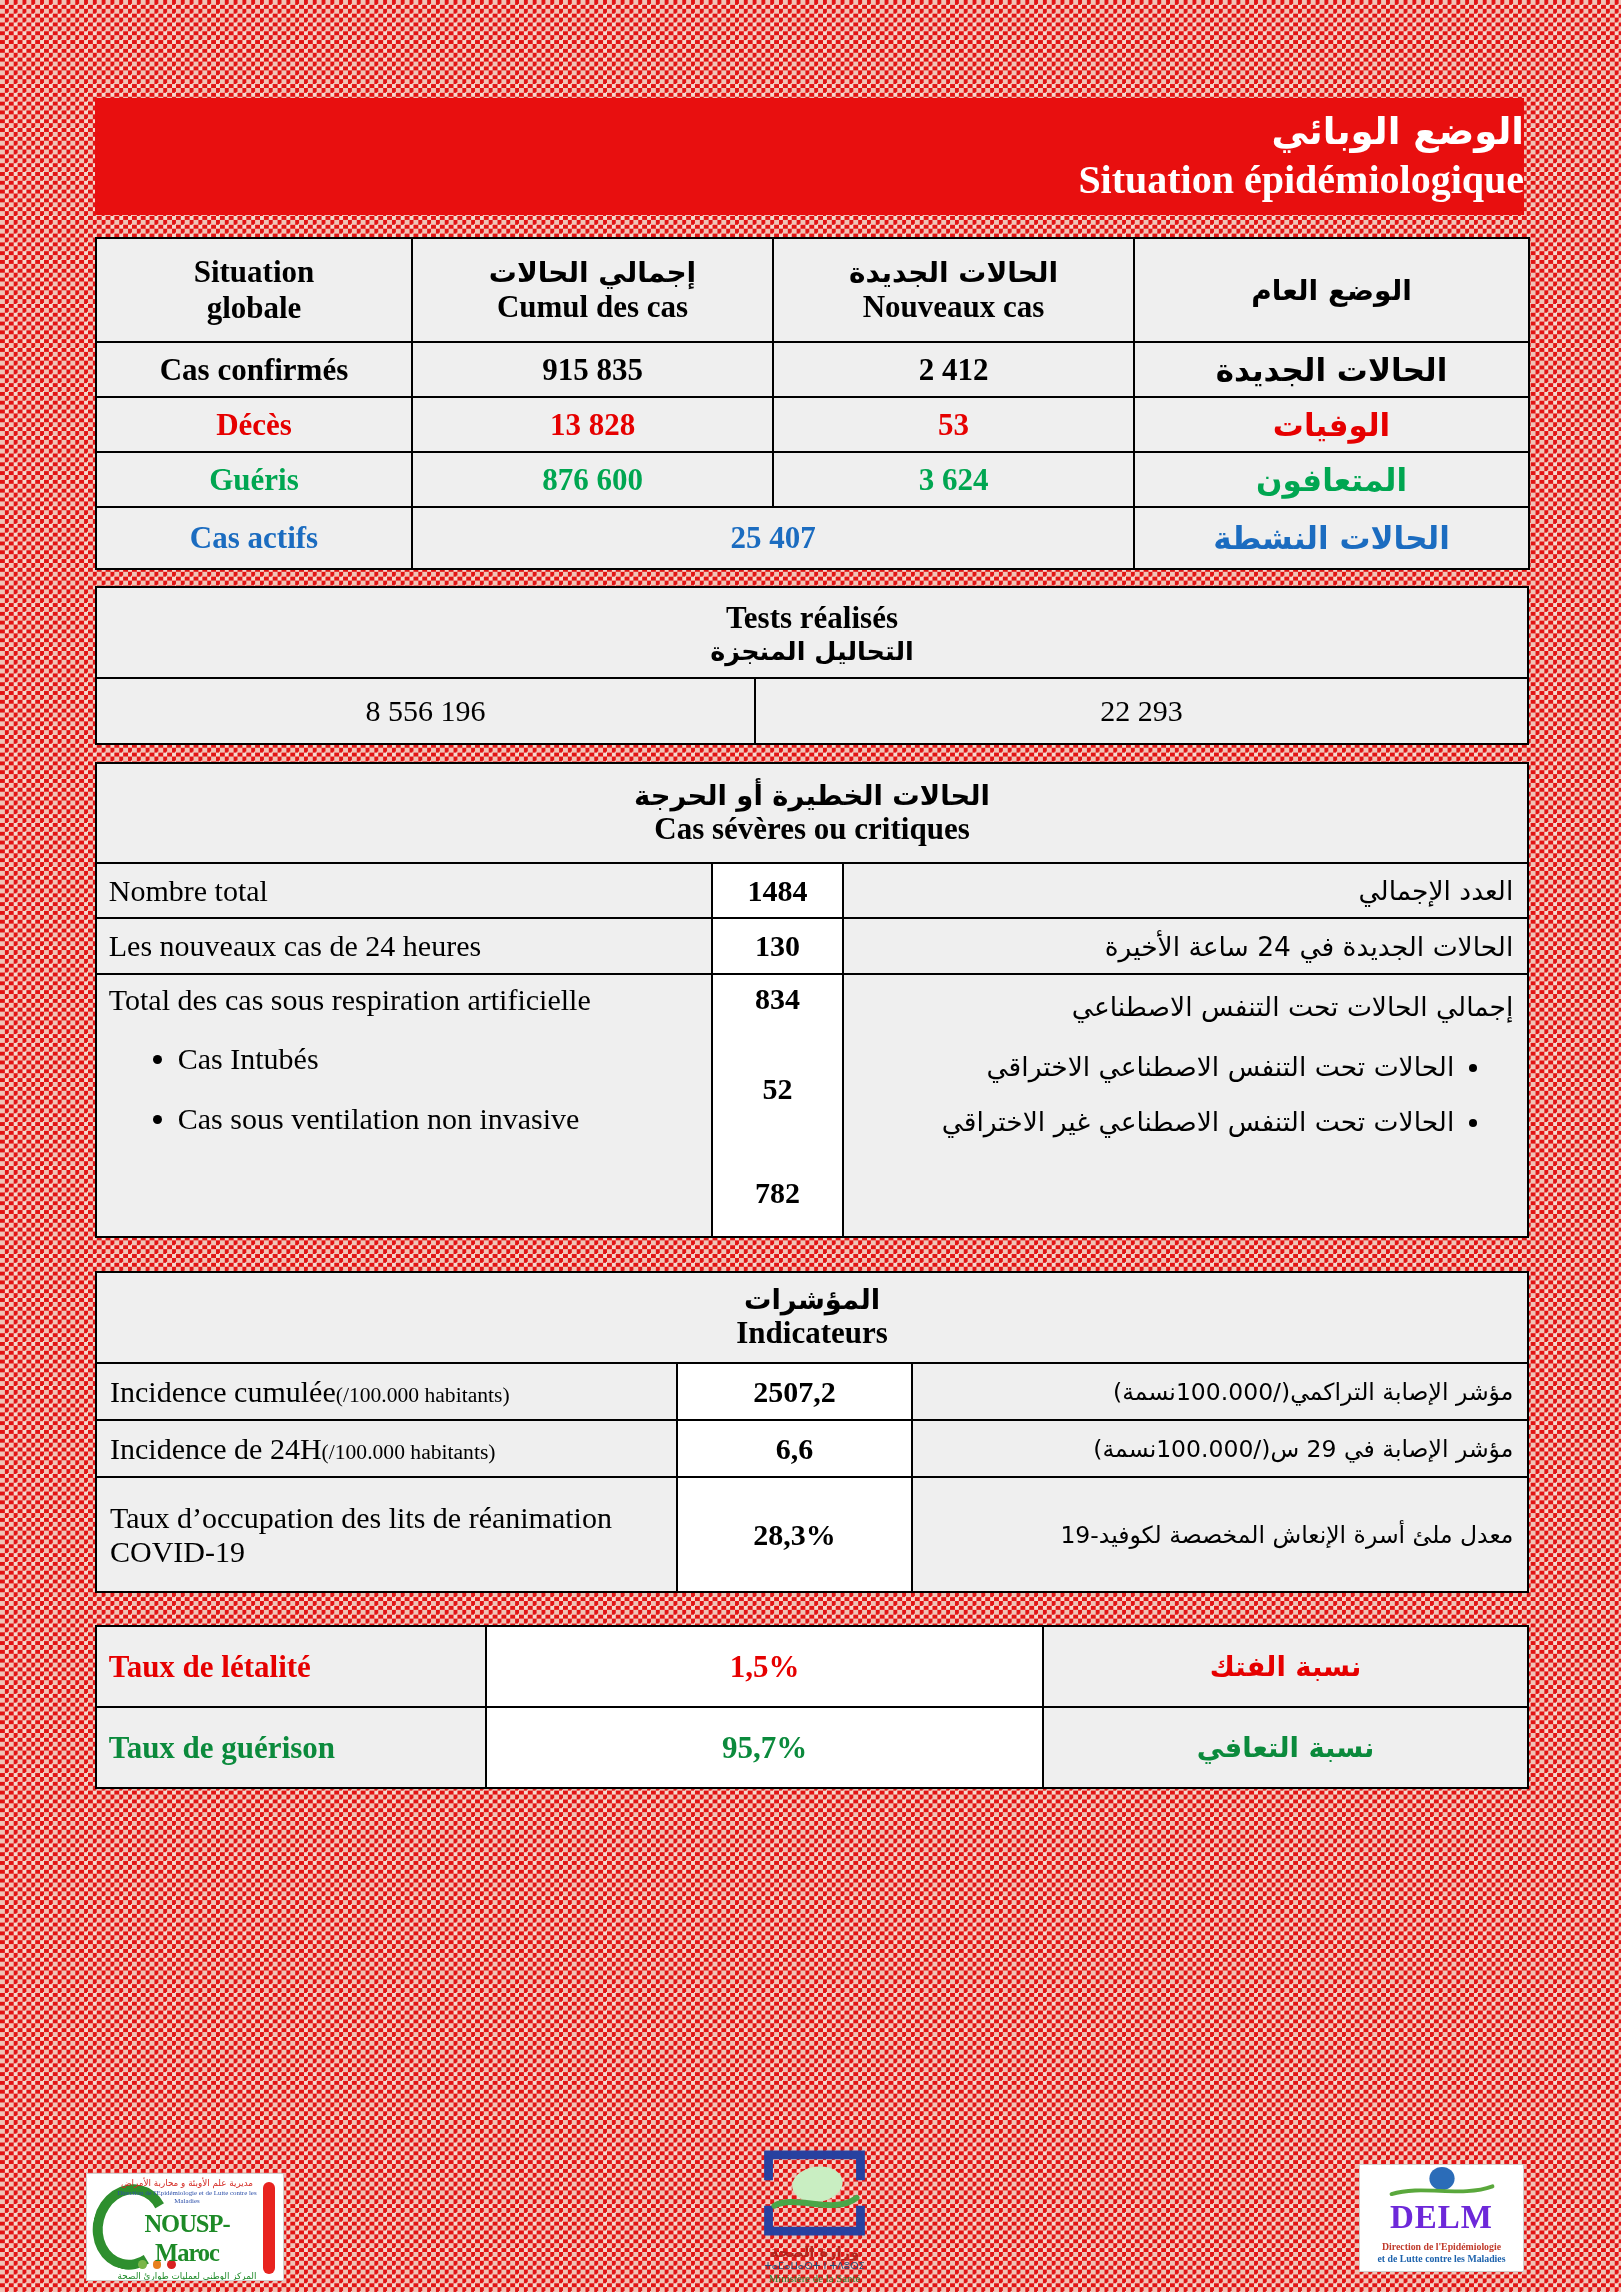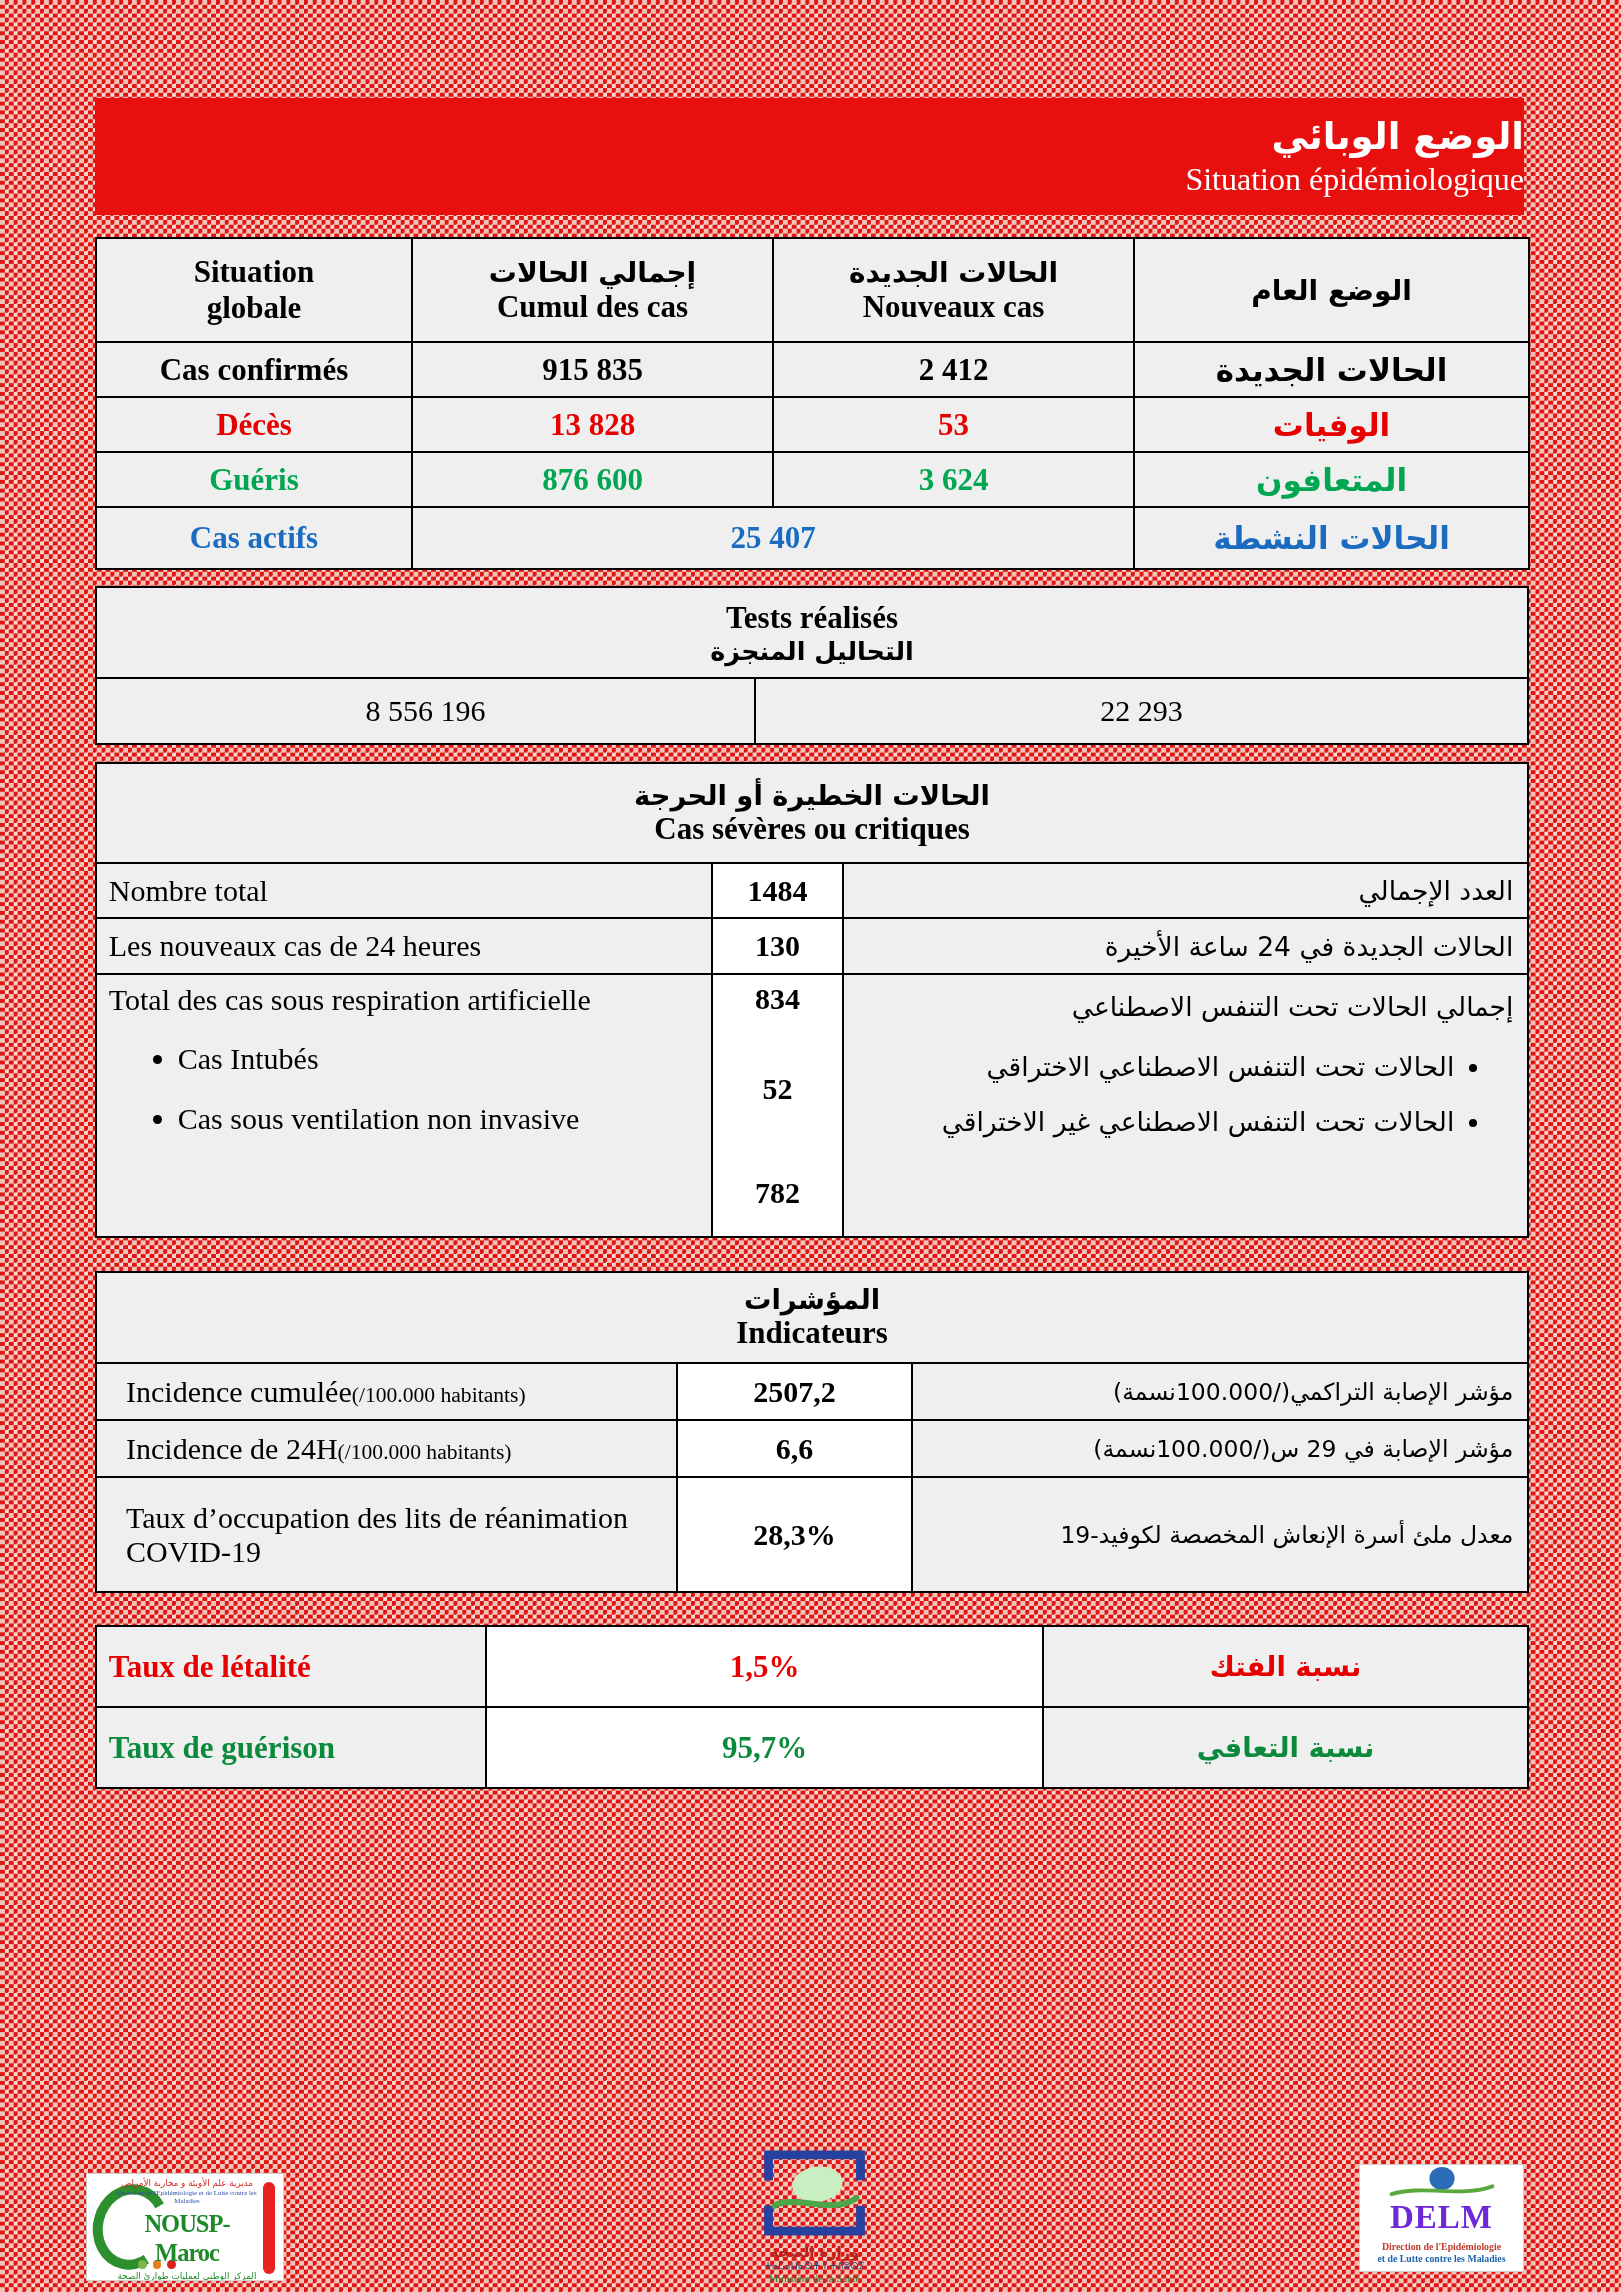--- a/index.html
+++ b/index.html
@@ -14,21 +14,21 @@
   .fr { font-family:"Liberation Serif", serif; }
   .ar { font-family:"DejaVu Sans", sans-serif; }
 
   
   .banner{
     position:absolute; left:95px; top:98px; width:1429px; height:117px;
     background:#e80f0f; color:#fff; text-align:right;
     display:flex; flex-direction:column; justify-content:center; gap:3.9px;
   }
   .banner .line-ar{ font-size:37px; font-weight:bold; }
-  .banner .line-fr{ font-size:32px; font-weight:normal; }
+  .banner .line-fr{ font-size:40px; font-weight:bold; }
 
   
   table.tbl{ border-collapse:collapse; table-layout:fixed; position:absolute; }
   table.tbl td{ border:2.9px solid #000; background:#efefef; vertical-align:middle; overflow:hidden; }
   td.white{ background:#fff; }
   .center{ text-align:center; }
   .red   { color:#e60000; }
   .green { color:#00a651; }
   .dgreen{ color:#0b8a3c; }
   .blue  { color:#1b6cc0; }
@@ -76,21 +76,21 @@
   .resp-vals .v1{ margin-top:5.9px; }
   .resp-vals .v2{ margin-top:55px; }
   .resp-vals .v3{ margin-top:69px; }
 
   
   .t-ind{ left:95px; top:1271px; width:1432px; }
   .t-ind col.lab{ width:581px; } .t-ind col.val{ width:235px; } .t-ind col.arc{ width:616px; }
   .t-ind .hd td{ height:91px; text-align:center; }
   .t-ind .hd .ar{ font-size:27.4px; font-weight:bold; }
   .t-ind .hd .fr{ font-size:31px; font-weight:bold; }
-  .t-ind td.lab{ font-size:30px; padding-left:29px; }
+  .t-ind td.lab{ font-size:30px; padding-left:13px; }
   .t-ind td.lab .unit{ font-size:21.6px; }
   .t-ind td.val{ font-size:30px; font-weight:bold; text-align:center; background:#fff; }
   .t-ind td.arc{ font-size:23.5px; padding-right:13.7px; text-align:right; }
   .t-ind tr.r1 td,.t-ind tr.r2 td{ height:57px; }
   .t-ind tr.r3 td{ height:115px; }
 
   
   .t-rates{ left:95px; top:1625px; width:1432px; }
   .t-rates col.lab{ width:390px; } .t-rates col.val{ width:557px; } .t-rates col.arc{ width:485px; }
   .t-rates td{ height:81px; font-size:31px; font-weight:bold; }

